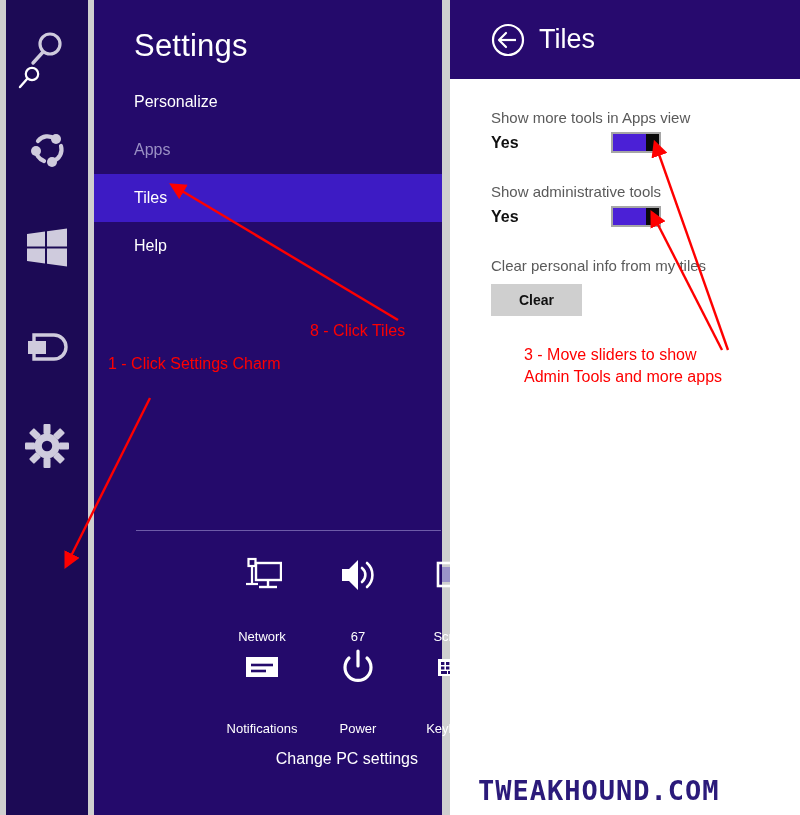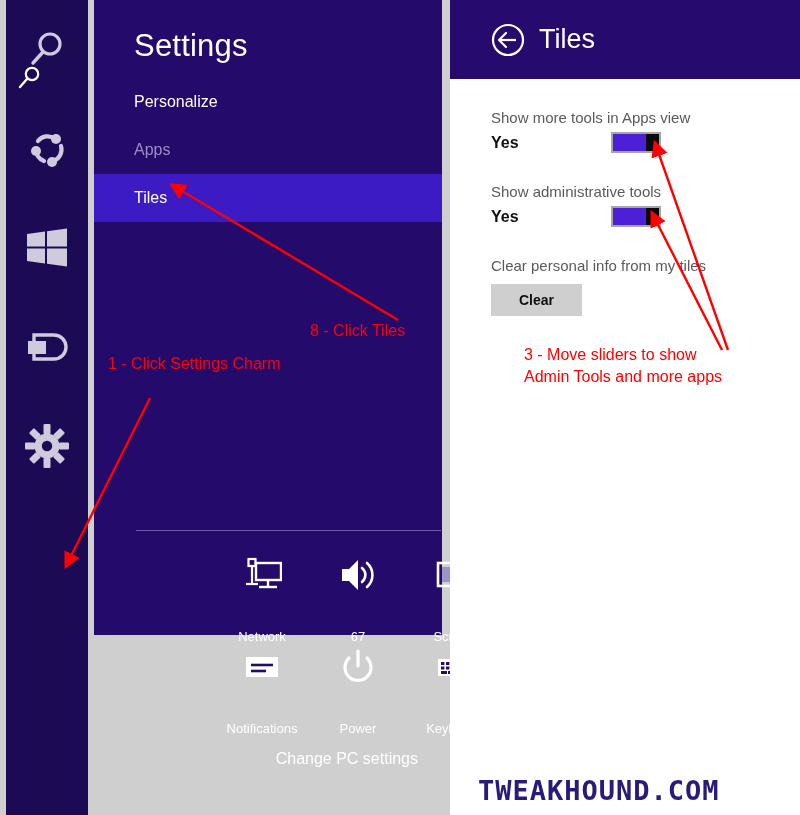--- a/index.html
+++ b/index.html
@@ -18,21 +18,21 @@
     display:flex;flex-direction:column;align-items:center;
   }
   .charm{
     width:82px;height:99px;display:flex;align-items:center;justify-content:center;
   }
   .charm svg{display:block;}
   .cursor-arrow{position:absolute;left:10px;top:65px;width:26px;height:30px;}
 
   
   .settings{
-    position:absolute;left:94px;top:0;width:348px;height:635px;
+    position:absolute;left:94px;top:0;width:348px;height:815px;
     background:#240a6b;
     color:#ffffff;
   }
   .settings-title{
     position:absolute;left:40px;top:28px;
     font-size:31px;font-weight:300;letter-spacing:.2px;color:#fff;
   }
   .nav{position:absolute;left:0;top:78px;width:348px;}
   .nav-item{
     height:48px;display:flex;align-items:center;
@@ -198,20 +198,21 @@
     </span>
   </div>
 
   <div class="settings">
     <div class="settings-title">Settings</div>
 
     <div class="nav">
       <div class="nav-item">Personalize</div>
       <div class="nav-item dim">Apps</div>
       <div class="nav-item selected">Tiles</div>
+      <div class="nav-item">Help</div>
     </div>
 
     <div class="divider"></div>
 
     <div class="quick">
 
       <div class="quick-cell">
         <span class="quick-ico">
           <svg width="40" height="36" viewBox="0 0 40 36">
             <rect x="14" y="6" width="25" height="17" fill="none" stroke="#ffffff" stroke-width="2.4"></rect>

